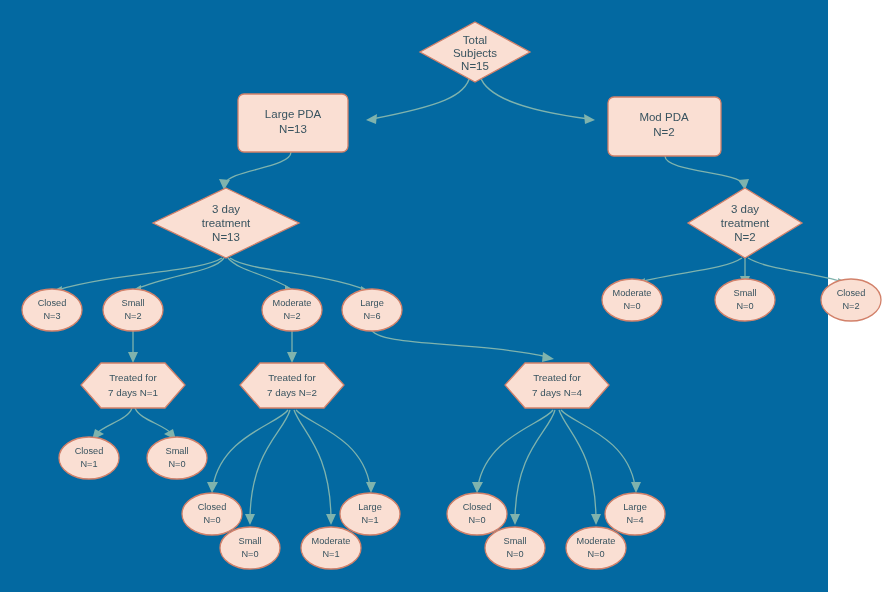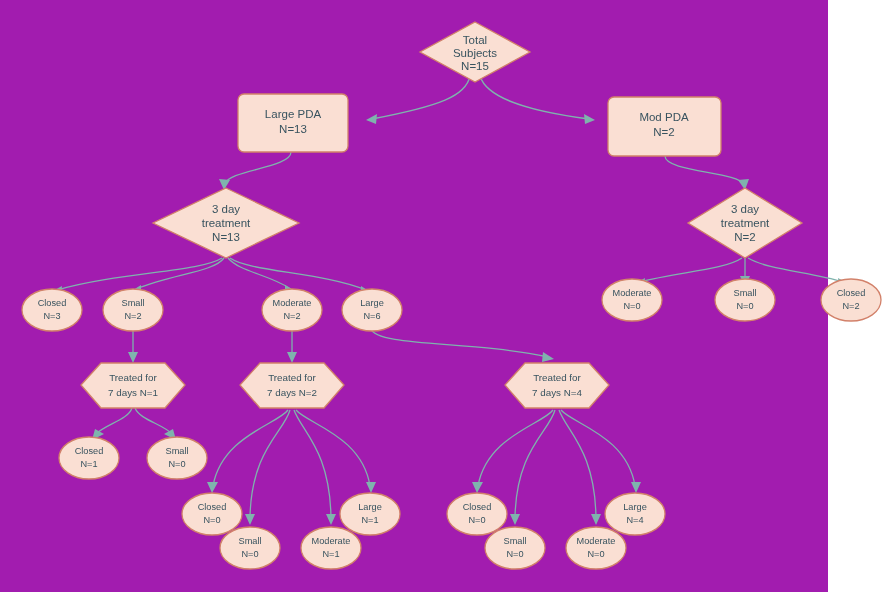--- a/index.html
+++ b/index.html
@@ -10,21 +10,21 @@
   body {
     width: 888px;
     height: 592px;
     overflow: hidden;
     font-family: "Liberation Sans", sans-serif;
   }
   #flowchart-root {
     position: relative;
     width: 828px;
     height: 592px;
-    background: #a21caf;
+    background: #0369a1;
   }
   svg#diagram {
     display: block;
     width: 888px;
     height: 592px;
   }
   .node-shape {
     fill: #fadfd3;
     stroke: #d2816a;
     stroke-width: 1.3;

